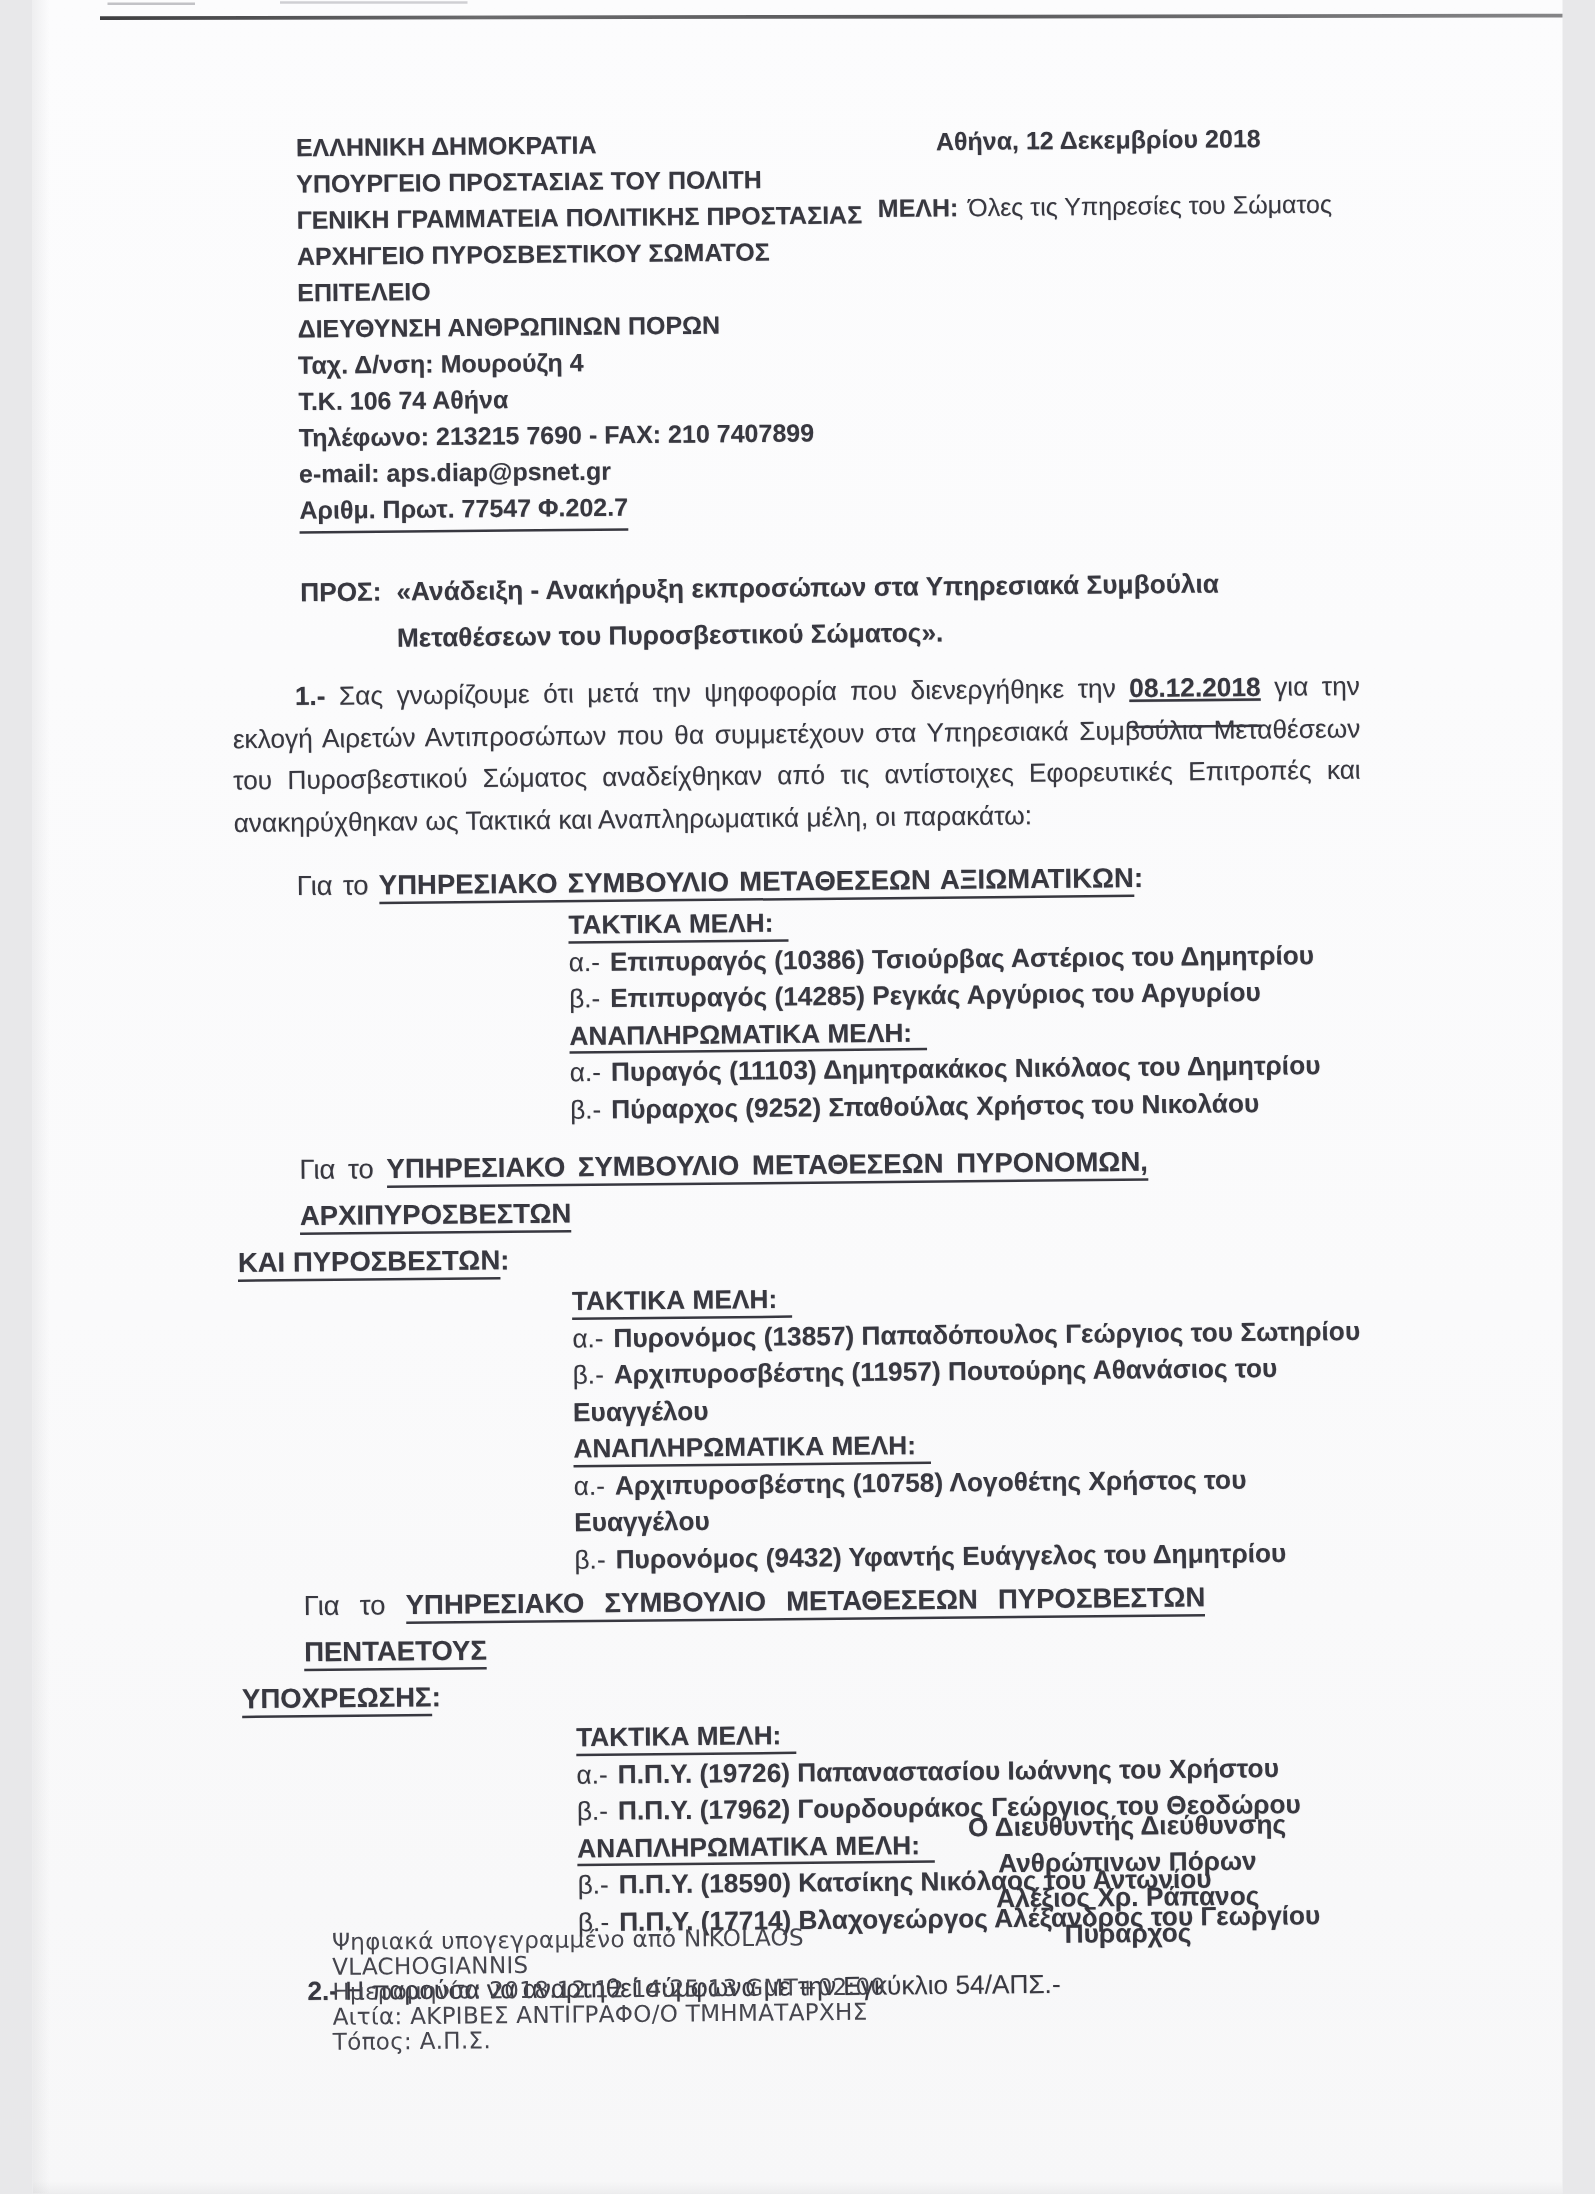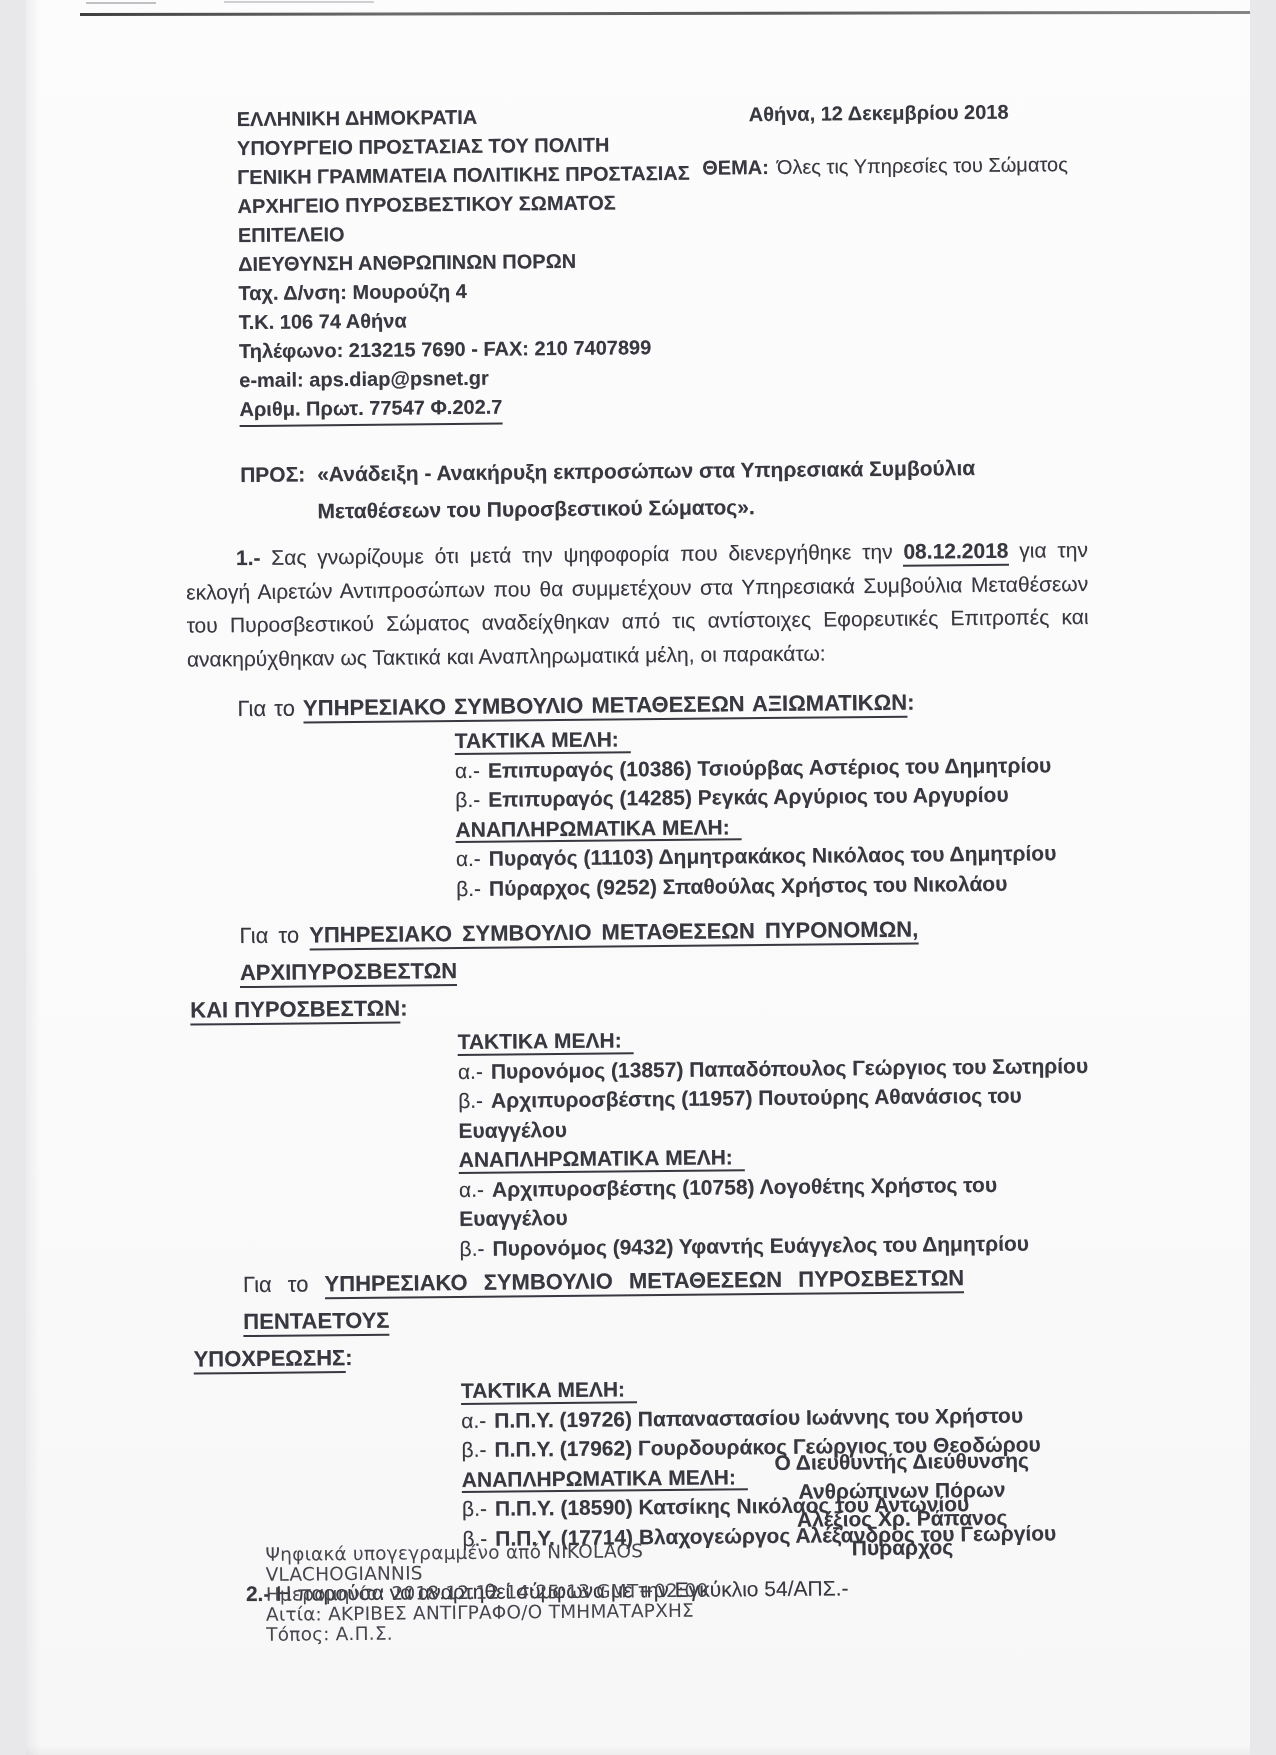--- a/index.html
+++ b/index.html
@@ -33,21 +33,21 @@
 
   
   .thema{position:absolute;left:218px;top:452px;display:flex;font-size:21px;line-height:37px;font-weight:bold;}
   .thema-label{width:77px;flex:none;}
   .thema-text{width:748px;}
 
   
   .doc-body{position:absolute;left:163px;top:537px;width:902px;font-size:21px;}
   .p1{margin:0;line-height:33.5px;text-align:justify;text-indent:50px;}
   .pnum{font-weight:bold;}
-  .p1-date{font-weight:bold;border-bottom:2.5px solid currentColor;padding-bottom:2px;}
+  .p1-date{font-weight:bold;border-bottom:2.5px solid currentColor;padding-bottom:18px;text-decoration:underline;}
 
   .section{margin-top:12px;}
   .section.s1{margin-top:15px;}
   .section.s3{margin-top:1px;}
   .heading-line{font-size:22px;line-height:37px;font-weight:400;}
   .heading-line.l0{padding-left:50px;}
   .s1 .l0{word-spacing:2px;}
   .s2 .l0{word-spacing:4px;}
   .s3 .l0{word-spacing:10px;}
   .u-title{font-weight:bold;border-bottom:2.5px solid currentColor;padding-bottom:1px;}
@@ -94,21 +94,21 @@
           <div class="org-line">e-mail: aps.diap@psnet.gr</div>
         </div>
       <div>
         <span class="hdr-protocol">Αριθμ. Πρωτ. 77547 Φ.202.7</span>
       </div>
     </div>
 
     <div class="hdr-date">Αθήνα, 12 Δεκεμβρίου 2018</div>
 
     <div class="hdr-to">
-      <span class="to-label">ΘΕΜΑ:</span><span>Όλες τις Υπηρεσίες του Σώματος</span>
+      <span class="to-label">ΜΕΛΗ:</span><span>Όλες τις Υπηρεσίες του Σώματος</span>
     </div>
 
     <div class="thema">
       <div class="thema-label">ΠΡΟΣ:</div>
       <div class="thema-text">«Ανάδειξη - Ανακήρυξη εκπροσώπων στα Υπηρεσιακά Συμβούλια Μεταθέσεων του Πυροσβεστικού Σώματος».</div>
     </div>
 
     <div class="doc-body">
       <p class="p1"><span class="pnum">1.-</span><span> Σας γνωρίζουμε ότι μετά την ψηφοφορία που διενεργήθηκε την </span><span class="p1-date">08.12.2018</span><span> για την εκλογή Αιρετών Αντιπροσώπων που θα συμμετέχουν στα Υπηρεσιακά Συμβούλια Μεταθέσεων του Πυροσβεστικού Σώματος αναδείχθηκαν από τις αντίστοιχες Εφορευτικές Επιτροπές και ανακηρύχθηκαν ως Τακτικά και Αναπληρωματικά μέλη, οι παρακάτω:</span></p>
 

